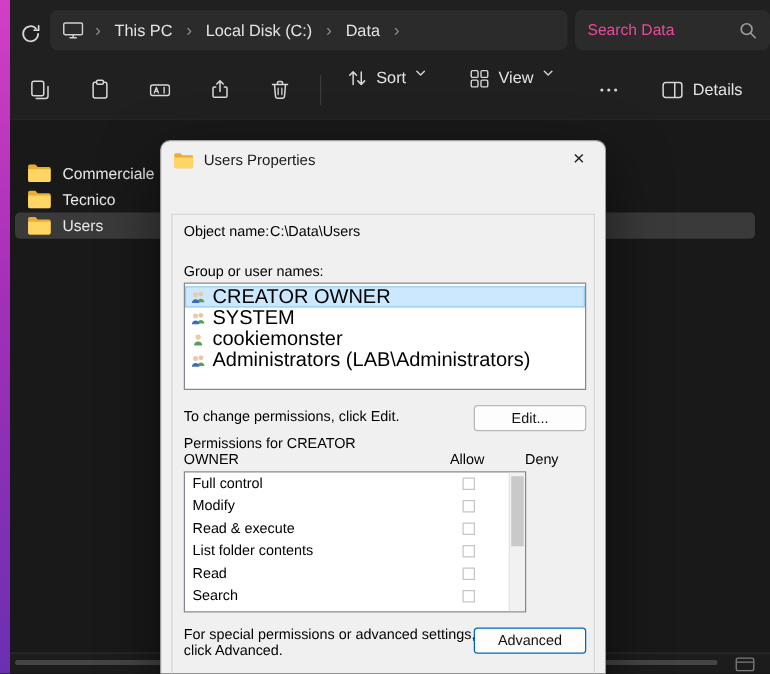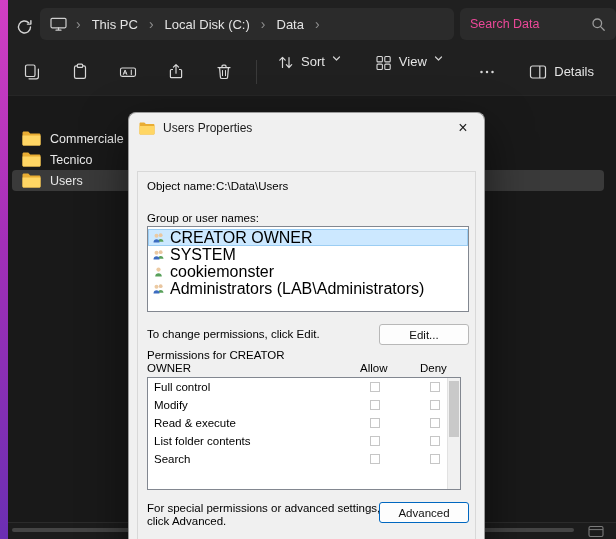--- a/index.html
+++ b/index.html
@@ -82,21 +82,21 @@
 
   .edit-hint { left:18px; top:215px; }
   .btn { position:absolute; width:90px; height:21px; background:#fdfdfd; border:1px solid #b8b8b8;
     border-radius:3px; font-family:"Liberation Sans",sans-serif; font-size:11.5px; color:#111;
     display:flex; align-items:center; justify-content:center; }
   .edit-btn { left:250px; top:211px; }
   .perm-label { left:18px; top:236px; width:150px; line-height:13px; }
   .allow-h { left:231px; top:249px; }
   .deny-h  { left:291px; top:249px; }
 
-  .perm-list { position:absolute; left:18px; top:264px; width:314px; height:113px; background:#fff;
+  .perm-list { position:absolute; left:18px; top:264px; width:274px; height:113px; background:#fff;
     border:1px solid #828790; overflow:hidden; }
   .prow { position:relative; height:18px; display:flex; align-items:center; padding-left:6px;
     font-size:11.5px; color:#000; }
   .cb { position:absolute; top:3.5px; width:10px; height:10px; border:1px solid #c6c6c6; background:#fff; }
   .cb.allow { left:222px; } .cb.deny { left:282px; }
   .perm-scroll { position:absolute; right:0; top:0; bottom:0; width:13px; background:#f1f1f1;
     border-left:1px solid #e2e2e2; }
   .perm-thumb { position:absolute; left:1px; right:1px; top:3px; height:56px; background:#c9c9c9; }
 
   .adv-hint { left:18px; top:389px; width:235px; line-height:13px; }
@@ -341,20 +341,25 @@
         <span>Read &amp; execute</span>
         <span class="cb allow"></span>
         <span class="cb deny"></span>
       </div>
       <div class="prow">
         <span>List folder contents</span>
         <span class="cb allow"></span>
         <span class="cb deny"></span>
       </div>
       <div class="prow">
+        <span>Read</span>
+        <span class="cb allow"></span>
+        <span class="cb deny"></span>
+      </div>
+      <div class="prow">
         <span>Search</span>
         <span class="cb allow"></span>
         <span class="cb deny"></span>
       </div>
       <div class="perm-scroll">
         <div class="perm-thumb"></div>
       </div>
     </div>
 
     <div class="dtext adv-hint">For special permissions or advanced settings, click Advanced.</div>

